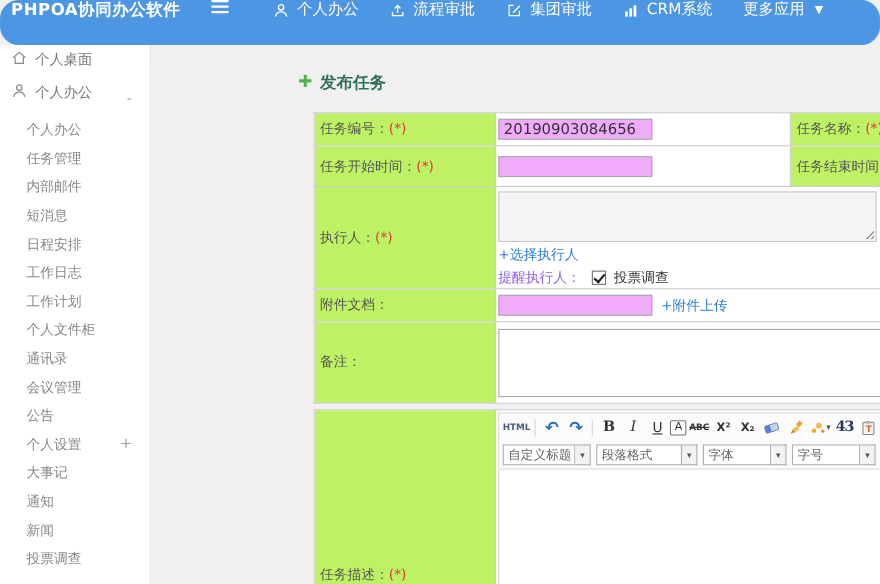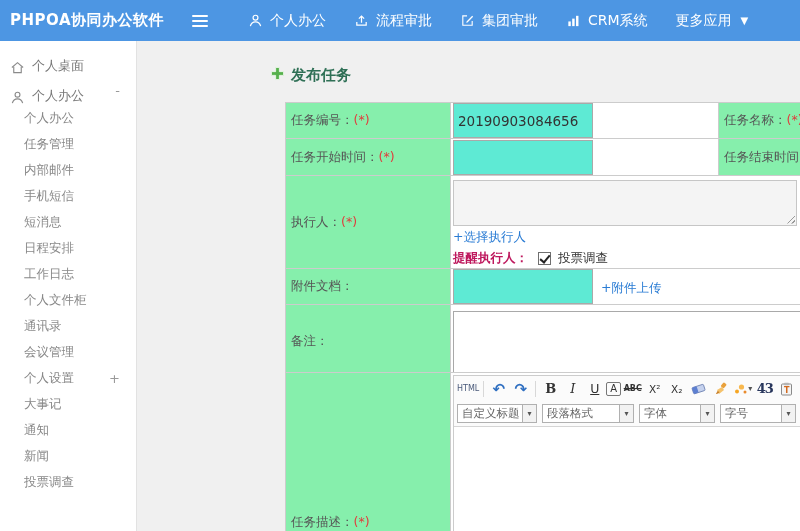--- a/index.html
+++ b/index.html
@@ -1,75 +1,75 @@
 <!DOCTYPE html>
 <html><head>
 <meta charset="utf-8">
 <style>
   * { margin:0; padding:0; box-sizing:border-box; }
   html,body { width:800px; height:531px; overflow:hidden; }
   body { position:relative; font-family:"DejaVu Sans","Liberation Sans",sans-serif; background:#f0f0f0; }
 
   
-  .topbar { position:absolute; left:0; top:0; width:800px; height:41px; background:#4d96e3; display:flex; align-items:center; }
+  .topbar { position:absolute; left:0; top:0; width:800px; height:41px; background:#4d96e3; display:flex; align-items:flex-start;border-radius:17px; }
   .logo { width:180px; padding-left:10px; color:#fff; font-size:15px; font-weight:bold; letter-spacing:.5px; }
   .hamburger { width:16px; height:12px; margin-left:12px; display:flex; flex-direction:column; justify-content:space-between; cursor:pointer; }
   .hamburger i { display:block; height:2px; background:#fff; border-radius:1px; }
   .topnav { display:flex; align-items:center; margin-left:40px; gap:28px; }
   .navitem { display:flex; align-items:center; gap:7px; color:#fff; font-size:14px; cursor:pointer; white-space:nowrap; }
   .navitem svg { display:block; }
   .caret { font-size:10px; color:#fff; margin-left:2px; }
 
   
   .sidebar { position:absolute; left:0; top:41px; width:137px; height:490px; background:#fff; border-right:1px solid #e2e2e2; padding-top:4px; overflow:hidden; }
-  .side-item { position:relative; height:30px; display:flex; align-items:flex-end; padding-left:10px; color:#777; font-size:13px; cursor:pointer; }
+  .side-item { position:relative; height:30px; display:flex; align-items:flex-start; padding-left:10px; color:#777; font-size:13px; cursor:pointer; }
   .side-item .s-icon { width:16px; margin-right:6px; display:flex; align-items:center; }
   .side-child { position:relative; height:26px; display:flex; align-items:center; padding-left:24px; color:#888; font-size:12.5px; cursor:pointer; }
   .toggle { position:absolute; right:16px; top:50%; transform:translateY(-50%); color:#999; font-size:13px; }
 
   
   .main { position:absolute; left:137px; top:41px; width:663px; height:490px; background:#f0f0f0;margin-top:14px; }
   .page-title { position:absolute; left:133px; top:11px; display:flex; align-items:center; gap:6px; }
   .page-title span { font-size:15px; font-weight:bold; color:#2f7056; }
 
   table { border-collapse:collapse; table-layout:fixed; background:#fff; }
   td { border:1px solid #ccc; font-size:12.5px; color:#555; overflow:hidden; }
-  .t-label { padding-left:5px; background:#86efac; }
+  .t-label { padding-left:5px; background:#bef264; }
   .t-field { padding:0 2px; }
   .req { color:#e03c3c; }
   .form1 { position:absolute; left:148px; top:47px; width:868px; }
   .form2 { position:absolute; left:148px; top:317px; width:868px; height:300px; }
 
-  input.txt { height:35px; border:1px solid #a9a9a9; background:#5eead4; font-size:13.5px; color:#333; padding:0 4px; font-family:inherit; }
+  input.txt { height:19px; border:1px solid #a9a9a9; background:#f0abfc; font-size:13.5px; color:#333; padding:0 4px; font-family:inherit; }
   .num-input { width:140px; }
   .exec-box { position:relative; width:344px; height:46px; background:#f4f4f4; border:1px solid #c6c6c6; margin-top:2px; }
   .exec-box .grip { position:absolute; right:1px; bottom:1px; width:9px; height:9px;
       background:repeating-linear-gradient(-45deg, transparent 0 2px, #9a9a9a 2px 3px);
       clip-path:polygon(100% 0, 100% 100%, 0 100%); }
   .link { color:#2a7cd4; font-size:12.5px; text-decoration:none; cursor:pointer; }
   .remind-line { display:flex; align-items:center; gap:4px; margin-top:4px; }
-  .remind-label { font-weight:bold; color:#be185d; }
+  .remind-label { font-weight:normal; color:#8b5cf6; }
   .checkbox { position:relative; width:13px; height:13px; border:1px solid #6f6f6f; background:#fff; margin:0 3px 0 6px; cursor:pointer; }
   .checkbox:after { content:""; position:absolute; left:3px; top:0px; width:4px; height:8px; border:solid #222; border-width:0 2px 2px 0; transform:rotate(40deg); }
   .remark-area { width:440px; height:62px; border:1px solid #a9a9a9; background:#fff; margin:4px 0; }
 
   
   .editor { width:432px; border:1px solid #ccc; background:#fff; margin:1px; }
   .tb-row1 { display:flex; align-items:center; height:25px; padding:0 3px; gap:1px; background:#fbfbfb; }
   .tb-row2 { display:flex; align-items:center; height:26px; padding:0 3px; background:#fbfbfb; border-bottom:1px solid #d5d5d5; }
   .tb-btn { min-width:21px; height:20px; display:inline-flex; align-items:center; justify-content:center; font-size:12px; color:#333; cursor:pointer; border-radius:2px; }
   .sep { width:1px; height:16px; background:#d8d8d8; margin:0 3px; }
-  .b-html { font-size:8px; font-weight:normal; color:#4a5a7a; letter-spacing:0; }
+  .b-html { font-size:8px; font-weight:bold; color:#4a5a7a; letter-spacing:0; }
   .b-undo, .b-redo { color:#2f6fc1; font-weight:bold; font-size:15px; }
   .b-bold { font-family:"DejaVu Serif","Liberation Serif",serif; font-weight:bold; font-size:13px; }
   .b-italic { font-family:"DejaVu Serif","Liberation Serif",serif; font-style:italic; font-size:13px; }
   .b-underline { text-decoration:underline; font-size:12.5px; }
   .b-fontbox { border:1px solid #777; font-size:10px; width:15px; height:14px; min-width:15px; line-height:13px; }
   .b-strike { font-size:8px; text-decoration:line-through; font-weight:bold; }
-  .b-supsub { font-size:10.5px; font-weight:normal; }
+  .b-supsub { font-size:10.5px; font-weight:bold; }
   .b-quote { font-family:"DejaVu Serif","Liberation Serif",serif; font-weight:bold; font-size:13px; color:#28365c; letter-spacing:-1px; }
   .mini-caret { font-size:8px; color:#555; margin-left:1px; }
   .combo { display:inline-flex; margin-right:5px; cursor:pointer; }
   .combo .c-text { border:1px solid #b0b0b0; background:#fff; height:19px; display:flex; align-items:center; padding:0 4px; font-size:11.5px; color:#666; white-space:nowrap; overflow:hidden; }
   .combo .c-arrow { width:14px; height:19px; border:1px solid #b0b0b0; border-left:none; background:#f2f2f2; display:flex; align-items:center; justify-content:center; font-size:8px; color:#555; }
   .align-ic { width:15px; height:12px; margin-left:5px; display:flex; flex-direction:column; justify-content:space-between; cursor:pointer; }
   .align-ic i { display:block; height:2px; background:#7a8aa0; }
   .edit-area { height:220px; background:#fff; }
 </style>
 </head>
@@ -158,56 +158,60 @@
       <div class="side-child">
         <span>任务管理</span>
         <span class="toggle"></span>
       </div>
 
       <div class="side-child">
         <span>内部邮件</span>
         <span class="toggle"></span>
       </div>
 
-      <div class="side-child">
-        <span>手机短信</span>
-        <span class="toggle"></span>
-      </div>
 
       <div class="side-child">
         <span>短消息</span>
         <span class="toggle"></span>
       </div>
 
       <div class="side-child">
         <span>日程安排</span>
         <span class="toggle"></span>
       </div>
 
       <div class="side-child">
         <span>工作日志</span>
         <span class="toggle"></span>
       </div>
 
+      <div class="side-child">
+        <span>工作计划</span>
+        <span class="toggle"></span>
+      </div>
 
       <div class="side-child">
         <span>个人文件柜</span>
         <span class="toggle"></span>
       </div>
 
       <div class="side-child">
         <span>通讯录</span>
         <span class="toggle"></span>
       </div>
 
       <div class="side-child">
         <span>会议管理</span>
         <span class="toggle"></span>
       </div>
 
+      <div class="side-child">
+        <span>公告</span>
+        <span class="toggle"></span>
+      </div>
 
       <div class="side-child">
         <span>个人设置</span>
         <span class="toggle">+</span>
       </div>
 
       <div class="side-child">
         <span>大事记</span>
         <span class="toggle"></span>
       </div>

